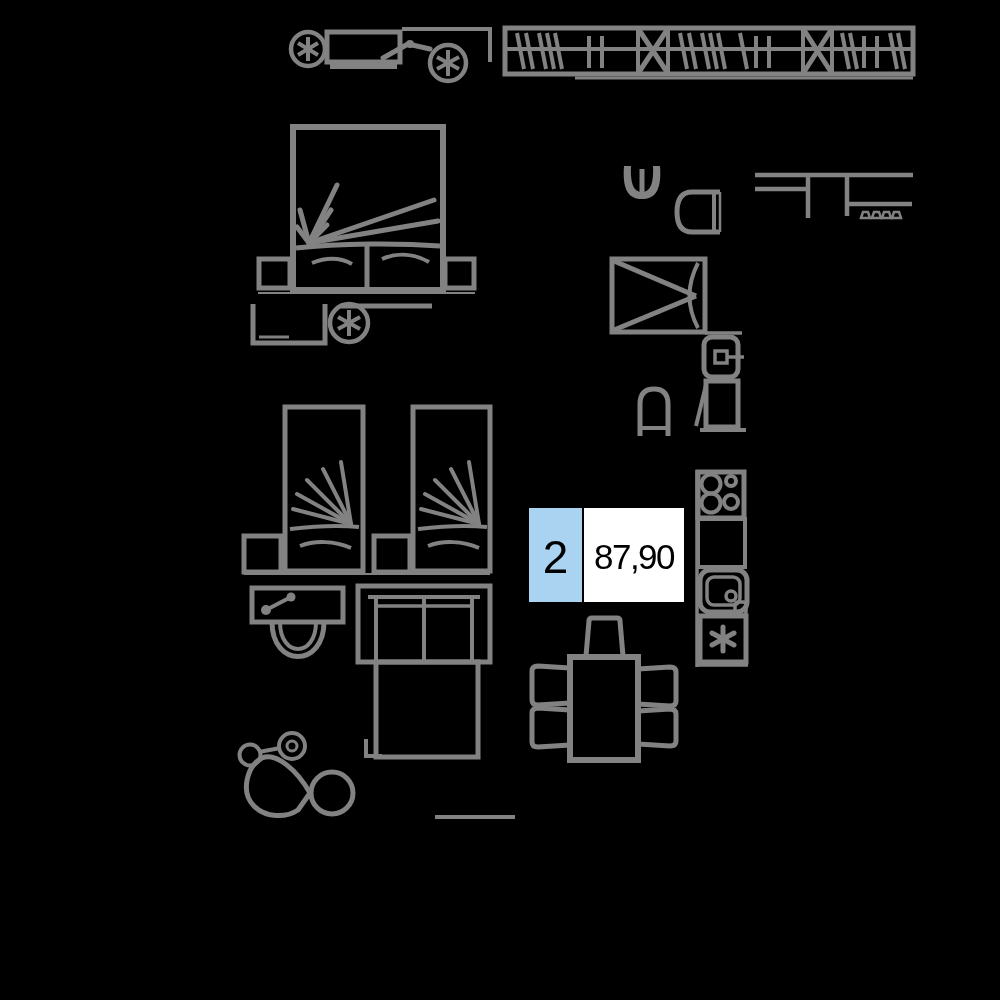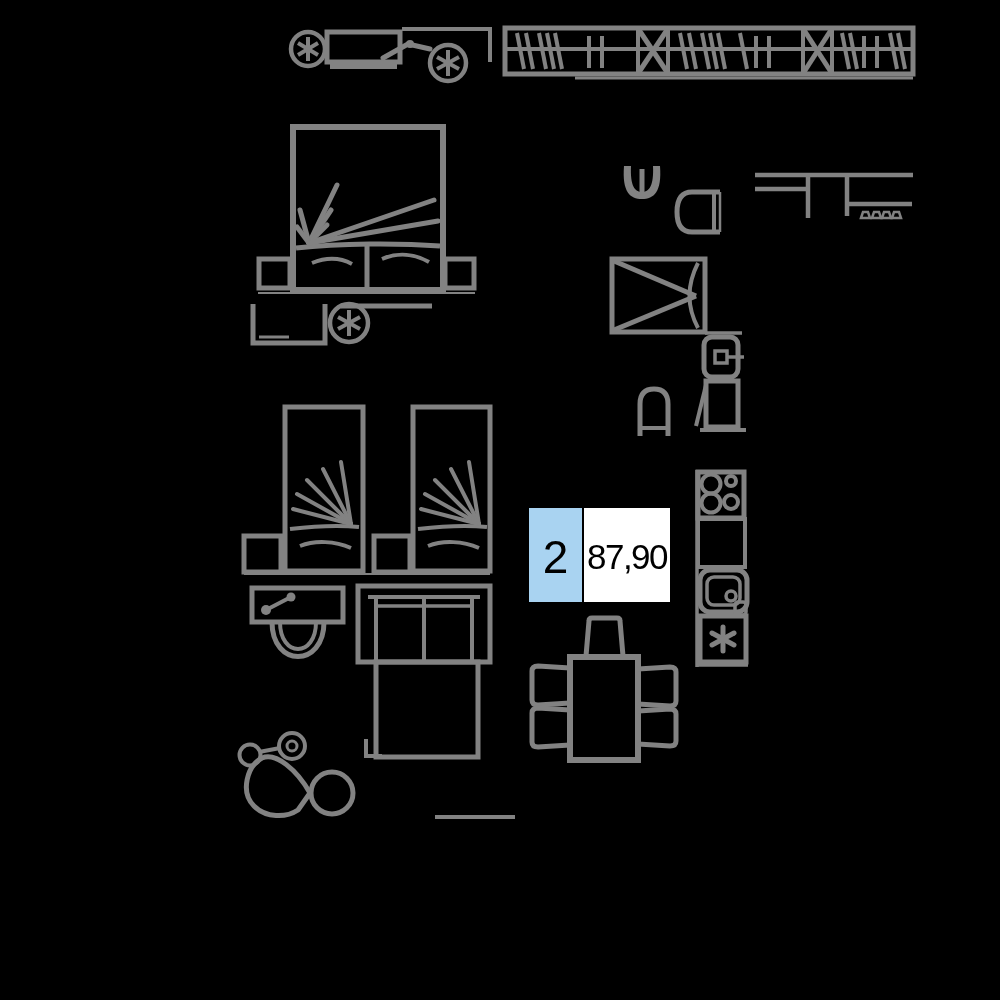--- a/index.html
+++ b/index.html
@@ -18,21 +18,21 @@
     position:absolute;left:527px;top:506px;
     display:flex;border:2px solid #000000;
   }
   .unit-badge .num{
     width:55px;height:94px;background:#a9d3f1;
     border-right:2px solid #000000;
     display:flex;align-items:center;justify-content:center;
     font-size:46px;color:#000000;padding-top:4px;box-sizing:border-box;
   }
   .unit-badge .area{
-    width:86px;height:94px;background:#ffffff;
+    width:100px;height:94px;background:#ffffff;
     display:flex;align-items:center;justify-content:center;
     font-size:35px;color:#000000;letter-spacing:-1.5px;
     padding-top:4px;box-sizing:border-box;
   }
 </style>
 </head>
 <body>
 
 <div class="plan">
 <svg class="plan-svg" width="1000" height="1000" viewBox="0 0 1000 1000">

